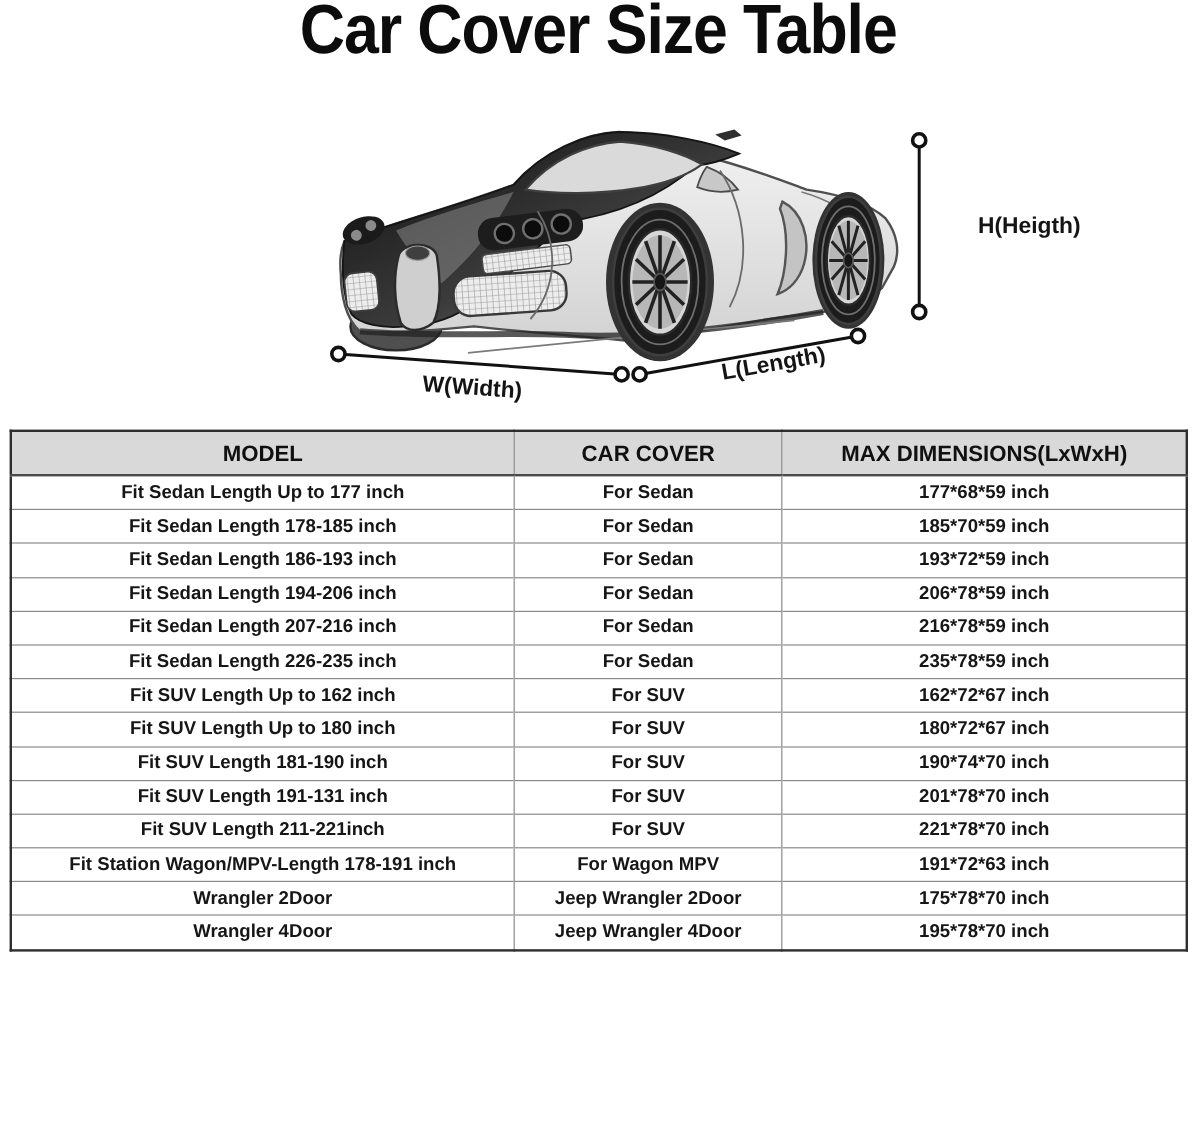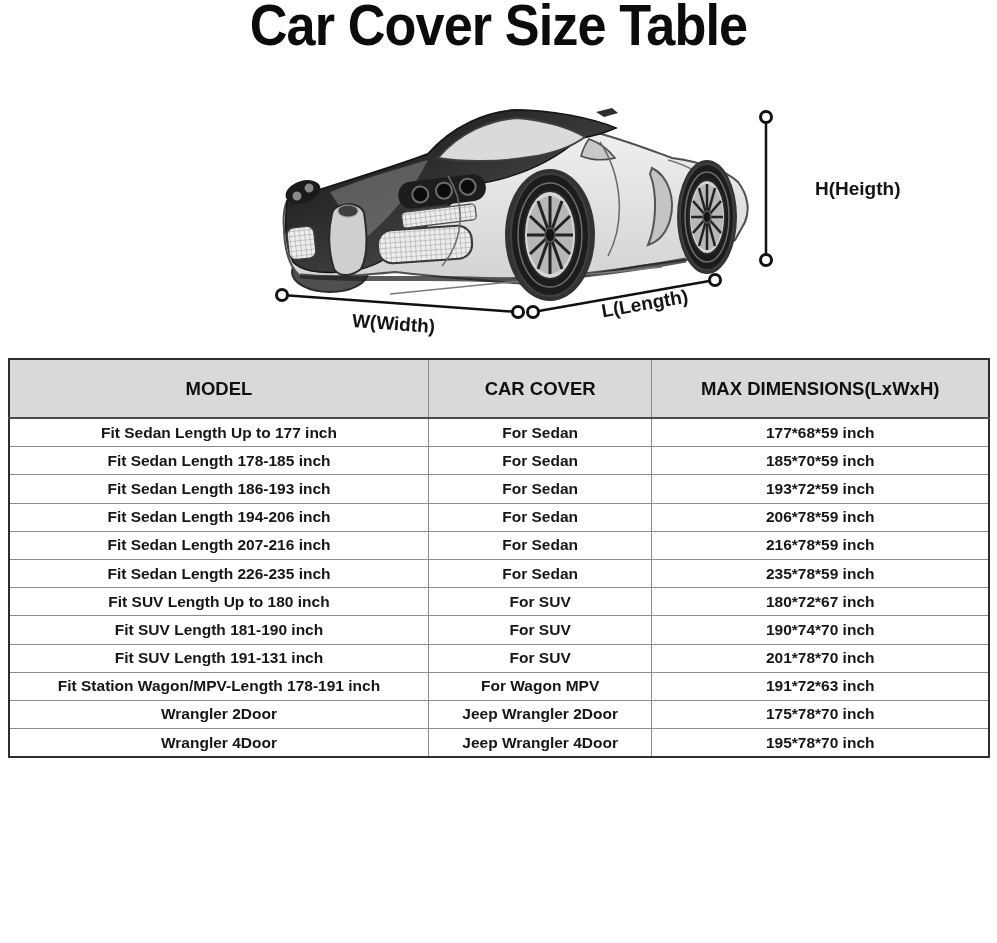--- a/index.html
+++ b/index.html
@@ -19,21 +19,21 @@
   .label-w{left:352px;top:233px;transform:rotate(4deg);}
   .label-l{left:601px;top:213px;transform:rotate(-10deg);}
 
   table.size-table{
     position:absolute;left:8px;top:358px;width:982px;
     border-collapse:collapse;table-layout:fixed;background:#fff;
     border:2.5px solid #2e2e2e;
   }
   table.size-table th{
     height:33px;background:#d9d9d9;font-size:18.5px;font-weight:bold;color:#101010;
-    text-align:center;vertical-align:middle;padding:12px;
+    text-align:center;vertical-align:middle;padding:1px;
     border-bottom:2px solid #4a4a4a;
   }
   table.size-table td{
     height:27.2px;font-size:15.5px;font-weight:bold;color:#161616;
     text-align:center;vertical-align:middle;padding:0 4px;
     border-top:1.5px solid #8b8b8b;
     white-space:nowrap;overflow:hidden;
   }
   table.size-table th + th, table.size-table td + td{border-left:1.5px solid #8b8b8b;}
 </style>
@@ -231,33 +231,43 @@
         <td>Fit Sedan Length 207-216 inch</td>
         <td>For Sedan</td>
         <td>216*78*59 inch</td>
       </tr>
       <tr>
         <td>Fit Sedan Length 226-235 inch</td>
         <td>For Sedan</td>
         <td>235*78*59 inch</td>
       </tr>
       <tr>
+        <td>Fit SUV Length Up to 162 inch</td>
+        <td>For SUV</td>
+        <td>162*72*67 inch</td>
+      </tr>
+      <tr>
         <td>Fit SUV Length Up to 180 inch</td>
         <td>For SUV</td>
         <td>180*72*67 inch</td>
       </tr>
       <tr>
         <td>Fit SUV Length 181-190 inch</td>
         <td>For SUV</td>
         <td>190*74*70 inch</td>
       </tr>
       <tr>
         <td>Fit SUV Length 191-131 inch</td>
         <td>For SUV</td>
         <td>201*78*70 inch</td>
+      </tr>
+      <tr>
+        <td>Fit SUV Length 211-221inch</td>
+        <td>For SUV</td>
+        <td>221*78*70 inch</td>
       </tr>
       <tr>
         <td>Fit Station Wagon/MPV-Length 178-191 inch</td>
         <td>For Wagon MPV</td>
         <td>191*72*63 inch</td>
       </tr>
       <tr>
         <td>Wrangler 2Door</td>
         <td>Jeep Wrangler 2Door</td>
         <td>175*78*70 inch</td>

